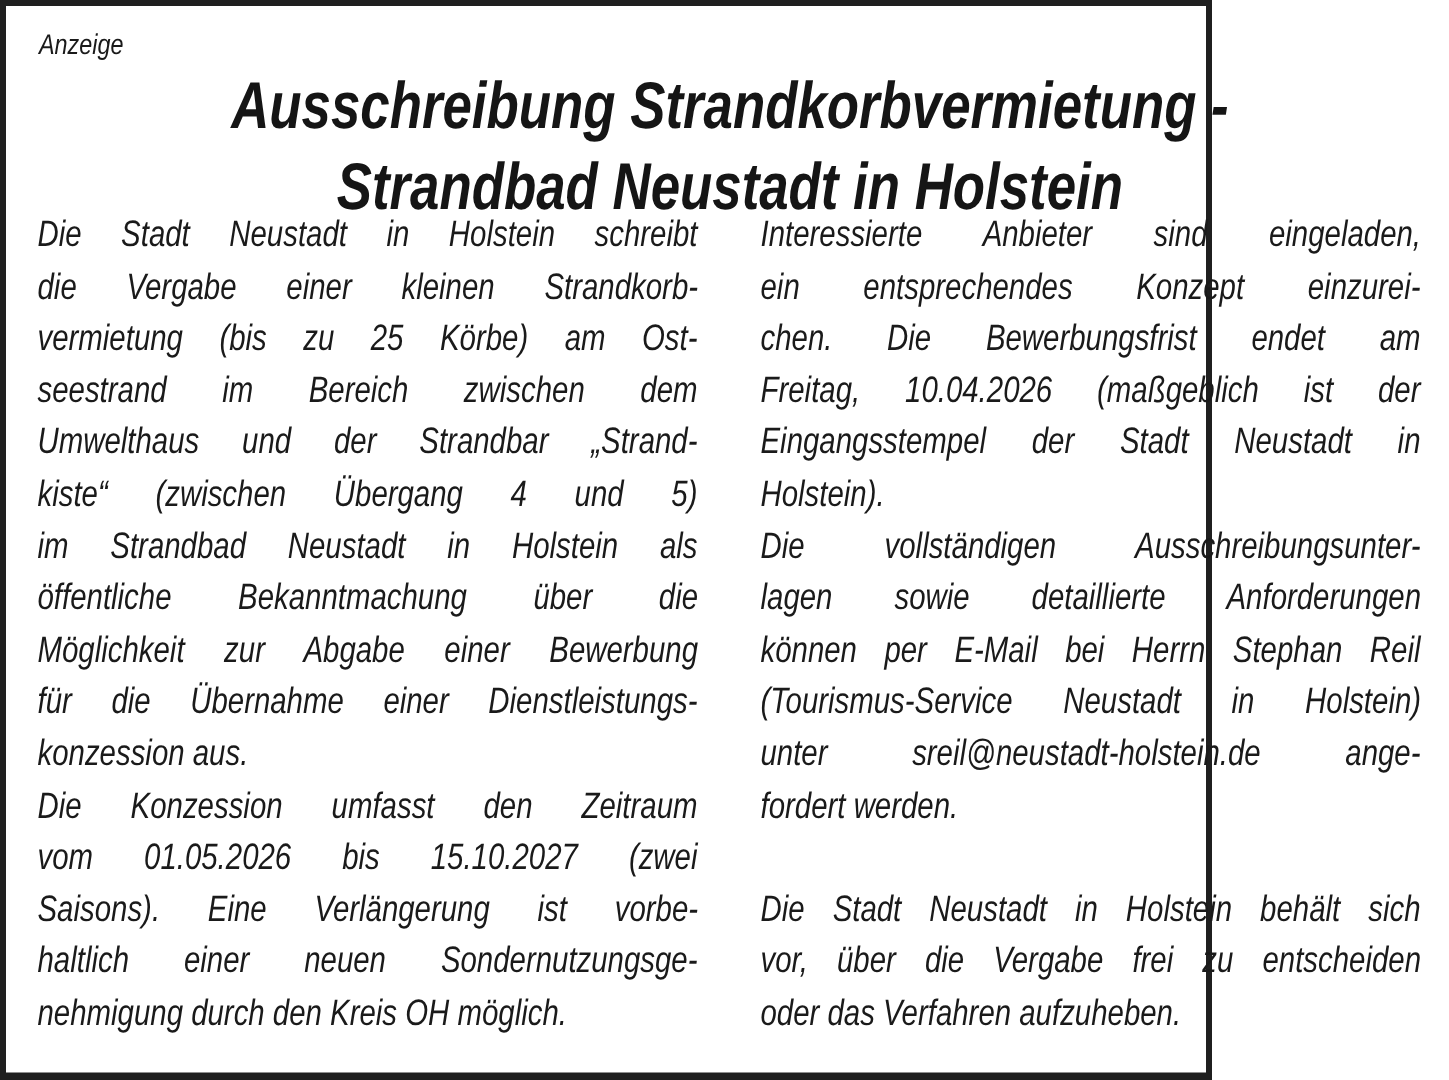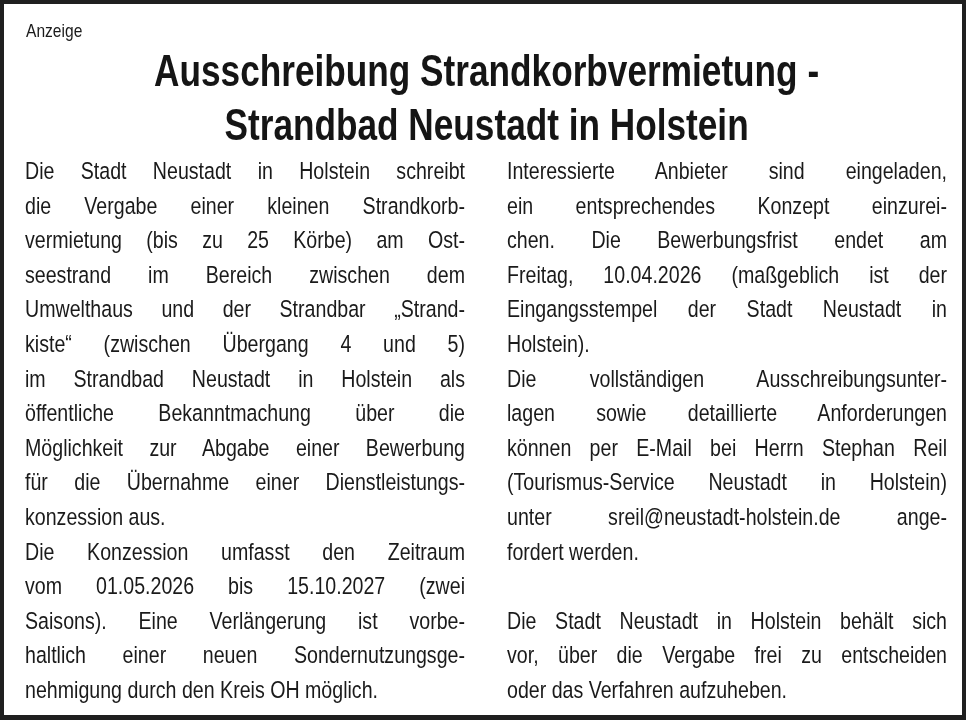--- a/index.html
+++ b/index.html
@@ -1,39 +1,40 @@
 <!DOCTYPE html>
 <html><head>
 <meta charset="utf-8">
 <style>
   html, body { margin: 0; padding: 0; background: #ffffff; }
   body { width: 966px; height: 720px; overflow: hidden; }
   .frame {
     position: absolute; left: 0; top: 0;
-    width: 966px; height: 720px; box-sizing: border-box;
+    width: 808px; height: 720px; box-sizing: border-box;
     border: 4px solid #1f1f1f; border-bottom-width: 5px;
     background: #ffffff;
+    font-style: italic;
   }
   .label {
     position: absolute; left: 22px; top: 16px;
     font-family: "Liberation Sans", sans-serif;
     font-size: 19px; color: #1a1a1a;
     transform: scaleX(0.82); transform-origin: left top;
     white-space: nowrap;
   }
   .title {
     position: absolute; left: 0; width: 966px; text-align: center;
     font-family: "Liberation Sans", sans-serif; font-weight: bold;
     color: #151515; font-size: 44px; line-height: 50px; white-space: nowrap;
   }
   .title span { display: inline-block; transform: scaleX(0.80); }
   .t1 { top: 42px; }
   .t2 { top: 96px; }
   .col {
-    position: absolute; top: 150px;
+    position: absolute; top: 136px;
     font-family: "Liberation Sans", sans-serif;
     font-size: 24.5px; line-height: 34.6px; color: #1a1a1a;
   }
   .col .line {
     display: block; white-space: nowrap; height: 34.6px;
     transform-origin: left top;
   }
   .col .line .txt { display: inline-block; }
   .left { left: 21px; width: 440px; }
   .right { left: 503px; width: 440px; }

